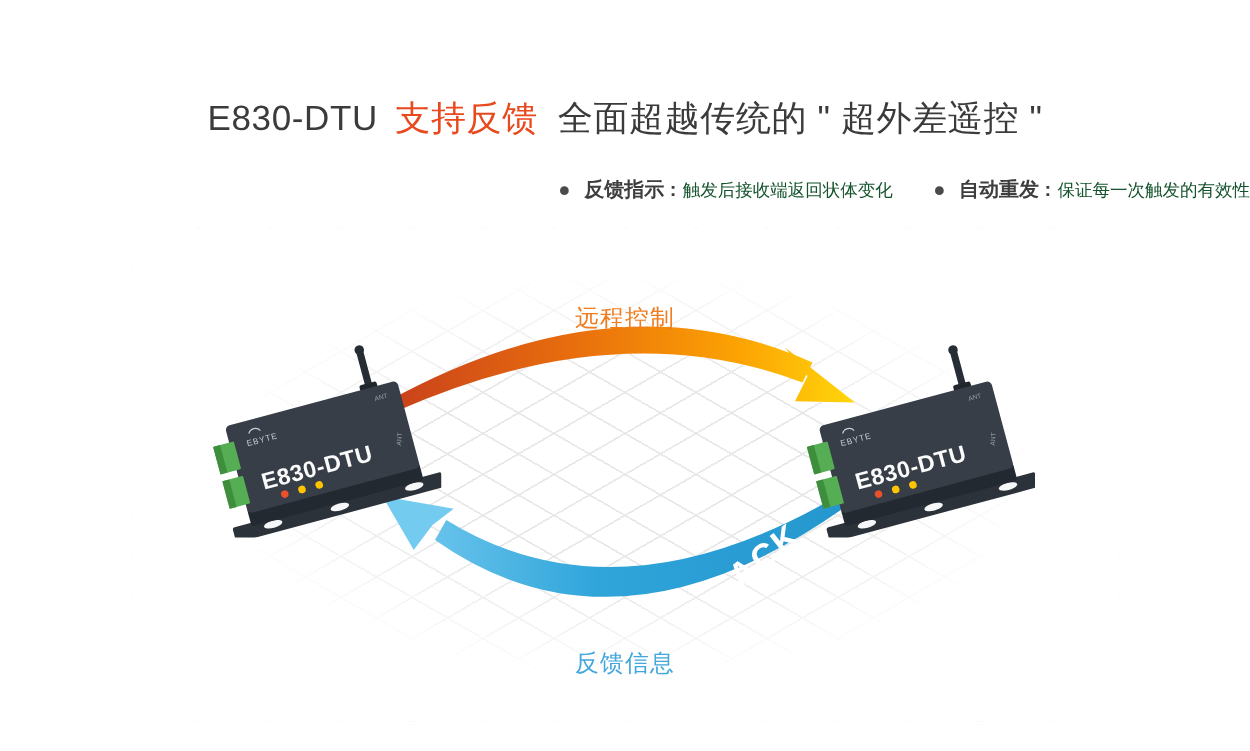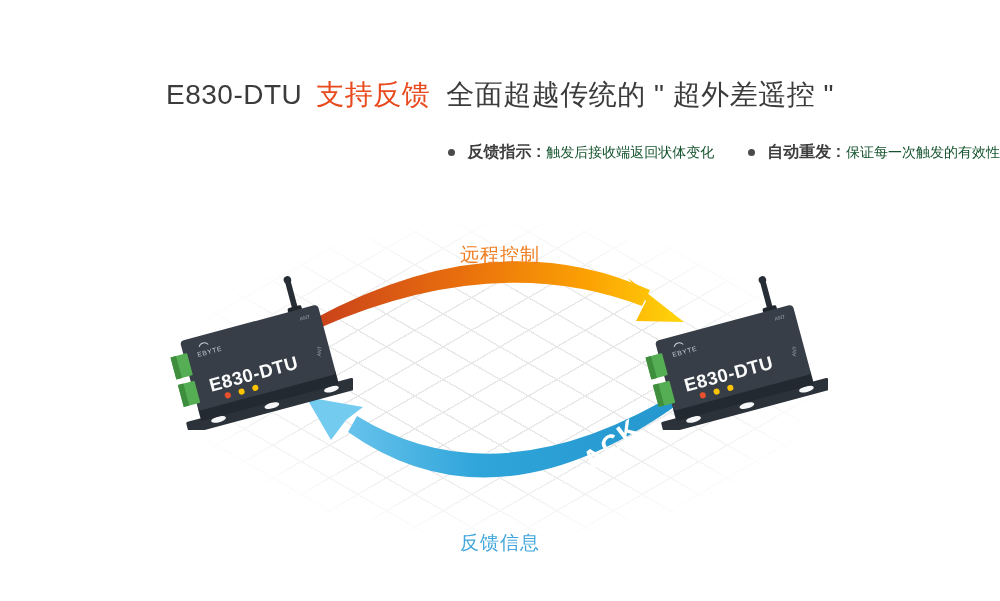--- a/index.html
+++ b/index.html
@@ -38,21 +38,21 @@
       repeating-linear-gradient(330deg, transparent 0 27px, #e9e9e9 27px 28.4px);
   }
   .grid::after{
     content:"";position:absolute;inset:0;
     background:radial-gradient(ellipse 52% 52% at 50% 50%, rgba(255,255,255,0) 42%, #ffffff 80%);
   }
 
   
   .arrow-label{position:absolute;left:0;width:100%;text-align:center;font-size:19px;letter-spacing:1px;margin-top:36px;}
   .arrow-label.top{top:206px;color:#f07c1e;}
-  .arrow-label.bottom{top:494px;color:#41a7dc;}
+  .arrow-label.bottom{top:482px;color:#41a7dc;}
 
   
   .arrows-svg{position:absolute;left:0;top:0;}
   .device{position:absolute;width:190px;height:162px;}
   .device.left{left:163px;top:268px;}
   .device.right{left:638px;top:268px;}
   .ack-text{font-size:27px;font-weight:bold;fill:#ffffff;letter-spacing:2px;}
   .model-text{font-size:19.5px;font-weight:bold;fill:#fbfbfb;letter-spacing:.5px;}
   .brand-text{font-size:7px;fill:#c7ced5;letter-spacing:.8px;}
   .ant-text{font-size:5.5px;fill:#99a2ab;}

